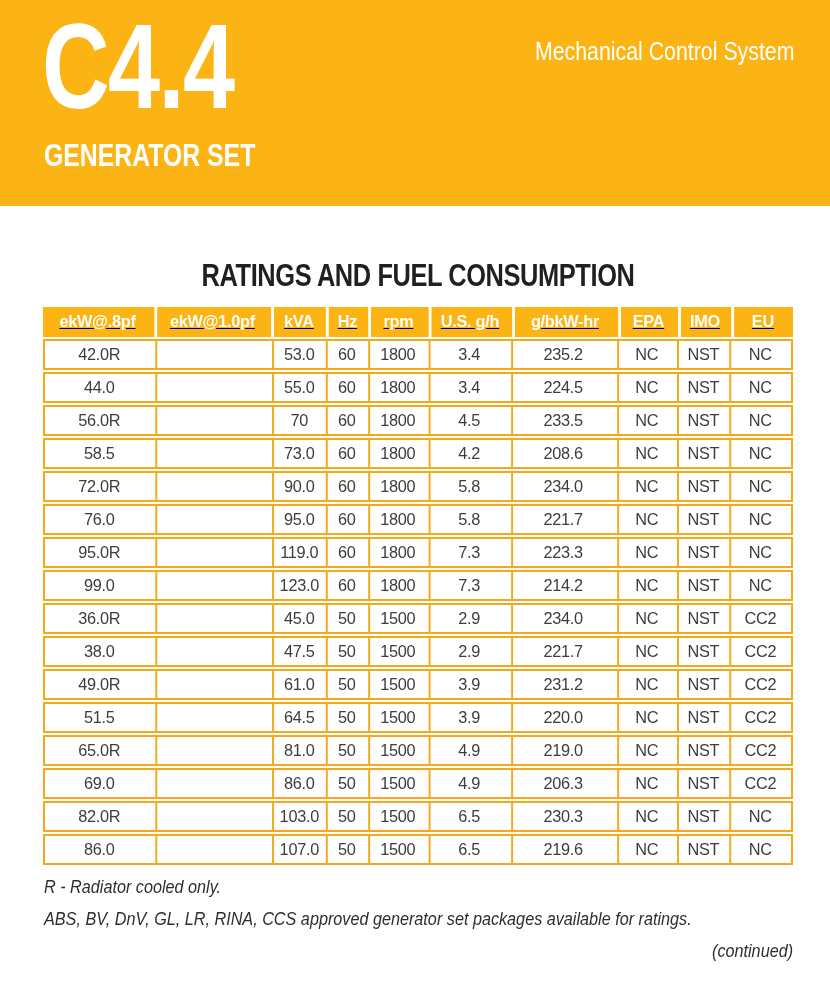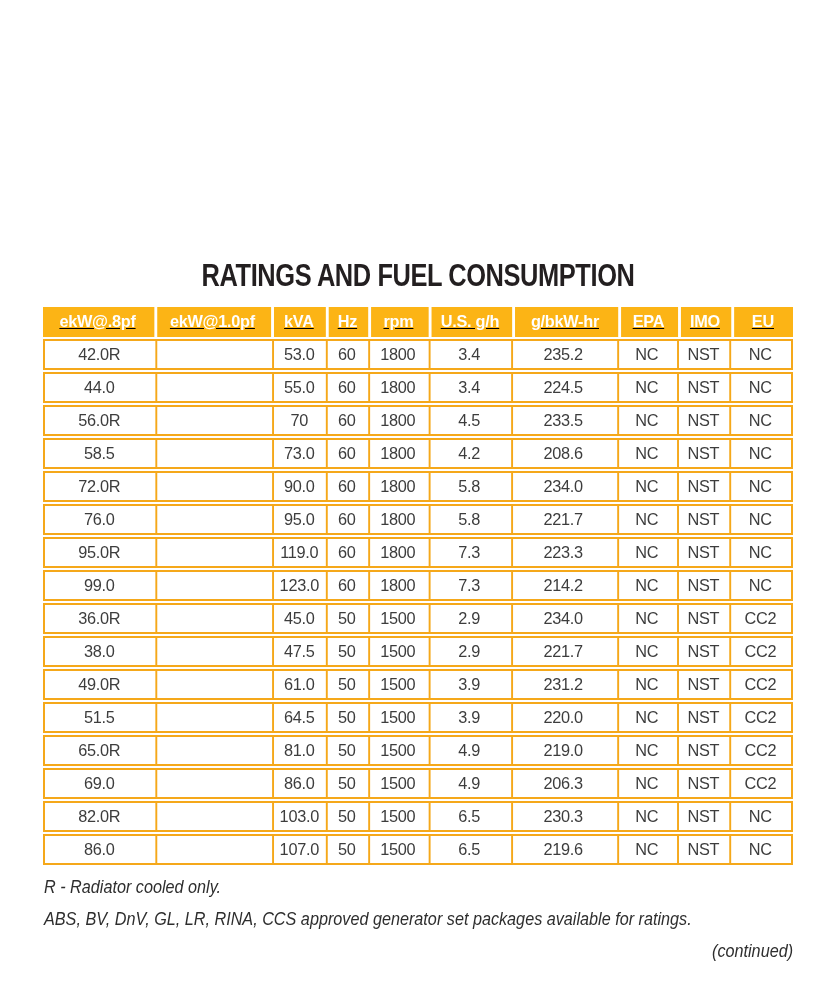--- a/index.html
+++ b/index.html
@@ -145,20 +145,25 @@
     transform: scaleX(0.9);
     transform-origin: right top;
     white-space: nowrap;
   }
 </style>
 </head>
 <body>
 
 <div id="page">
 
+  <div class="banner">
+    <div class="model">C4.4</div>
+    <div class="product-line">GENERATOR SET</div>
+    <div class="tagline">Mechanical Control System</div>
+  </div>
 
   <div class="section-title">RATINGS AND FUEL CONSUMPTION</div>
 
   <div class="ratings-table">
     <div class="grid-row h-row">
         <div class="cell">ekW@.8pf</div>
         <div class="cell">ekW@1.0pf</div>
         <div class="cell">kVA</div>
         <div class="cell">Hz</div>
         <div class="cell">rpm</div>

